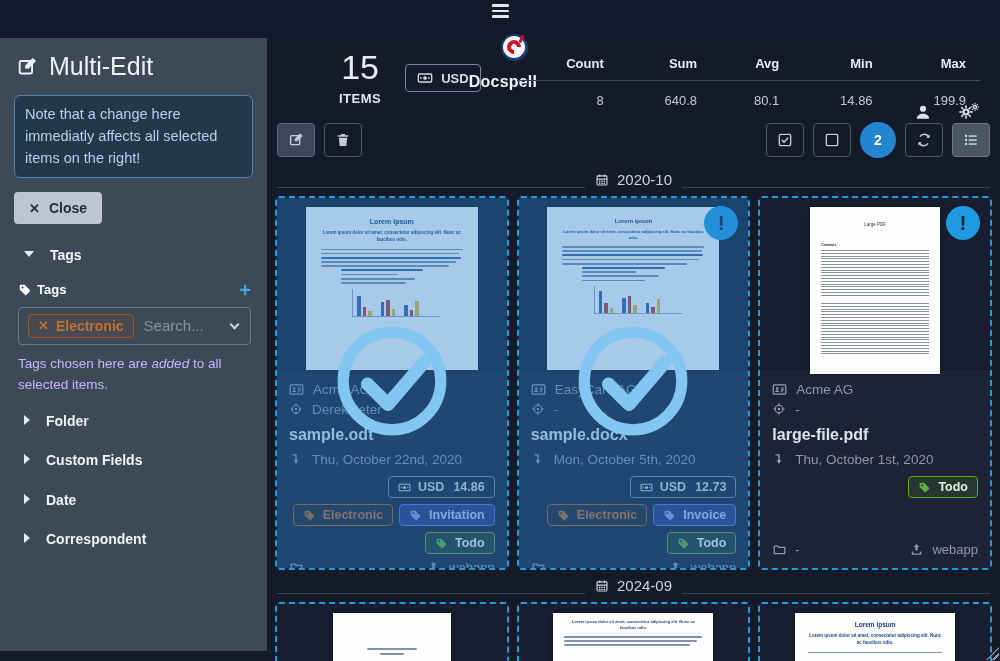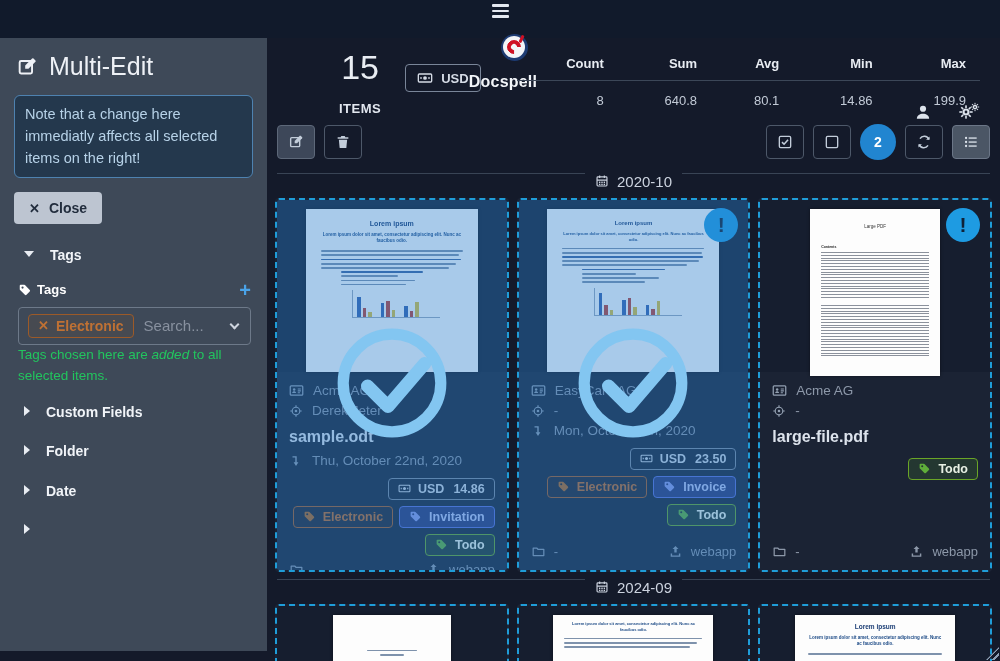--- a/index.html
+++ b/index.html
@@ -36,44 +36,44 @@
   .caret.down { border-left:5px solid transparent; border-right:5px solid transparent; border-top:6px solid #e8ecf2; border-bottom:none; margin-top:5px; }
   .acc-label { flex:1; }
   .tags-editor { padding:4px 2px 6px 4px; }
   .field-label { display:flex; align-items:center; gap:5px; font-size:13px; font-weight:bold; color:#fff; margin-bottom:7px; }
   .plus-btn { margin-left:auto; color:#4aa3e8; font-size:20px; font-weight:bold; cursor:pointer; line-height:1; }
   .multiselect { display:flex; align-items:center; border:1px solid #6d7989; border-radius:4px; padding:6px 9px; gap:10px; cursor:pointer; }
   .chip { display:inline-flex; gap:7px; align-items:center; border:1px solid #9c5a28; color:#bf7134; font-weight:bold; font-size:14px; padding:3px 9px; border-radius:4px; background:rgba(140,80,30,.12); }
   .chip .x { cursor:pointer; font-size:13px; }
   .ms-placeholder { color:#88919f; font-size:15px; flex:1; }
   .chev { border-right:2px solid #cfd5df; border-bottom:2px solid #cfd5df; width:7px; height:7px; transform:rotate(45deg); margin:-3px 3px 0 0; flex:none; }
-  .help { color:#22c55e; font-size:13.5px; line-height:1.55; }
+  .help { color:#c4b5fd; font-size:13.5px; margin-top:9px; line-height:1.55; }
 
   
   .stats { display:flex; align-items:flex-start; padding:8px 14px 0 14px;justify-content:flex-end; }
   .items-big { text-align:center; margin:4px 24px 0 58px; flex:none; }
   .items-big .num { font-size:34px; color:#e9edf3; line-height:1.05; }
-  .items-big .lbl { font-size:13px; font-weight:bold; color:#e2e7ef; letter-spacing:.5px; margin-top:15px; }
+  .items-big .lbl { font-size:13px; font-weight:bold; color:#e2e7ef; letter-spacing:.5px; margin-top:5px; }
   .usd-btn { margin-top:18px; display:inline-flex; gap:8px; align-items:center; border:1px solid #7a8699; border-radius:4px; padding:5px 11px; color:#d5dbe5; font-size:13px; font-weight:bold; background:transparent; cursor:pointer; font-family:inherit; flex:none; }
   .stats-table { flex:1; margin:2px 6px 0 36px; border-collapse:collapse; }
   .stats-table th { font-size:13px; font-weight:bold; color:#e8ecf2; text-align:right; padding:8px 14px 9px; border-bottom:1px solid #3c4758; }
   .stats-table td { font-size:13px; color:#c2cad6; text-align:right; padding:12px 14px 6px; }
 
   
   .toolbar { display:flex; padding:8px 10px 6px; align-items:center; }
   .tbtn { width:38px; height:34px; border:1px solid #4d5869; border-radius:4px; display:inline-flex; align-items:center; justify-content:center; color:#c3cdda; background:transparent; cursor:pointer; }
   .toolbar .left { display:flex; gap:9px; }
   .toolbar .right { margin-left:auto; display:flex; gap:9px; align-items:center; }
   .tbtn.active-dark { background:#3d4759; border-color:#5d6879; }
   .tbtn.active-light { background:#4b5665; border-color:#6b7687; color:#dbe2ea; }
   .count-circle { width:36px; height:36px; border-radius:50%; background:#2185d0; color:#fff; font-weight:bold; font-size:14px; display:inline-flex; align-items:center; justify-content:center; }
 
   
   .content { flex:1; overflow:hidden; }
-  .date-sep { display:flex; align-items:flex-start; gap:10px; margin:7px 10px 8px; color:#ccd3df; font-size:15px; }
+  .date-sep { display:flex; align-items:flex-end; gap:10px; margin:7px 10px 8px; color:#ccd3df; font-size:15px; }
   .date-sep .line { flex:1; height:1px; background:#394455; }
   .date-sep .dlab { display:flex; align-items:center; gap:8px; }
   .grid { display:grid; grid-template-columns:repeat(3,1fr); gap:8px; margin:0 8px; }
 
   .card { position:relative; border:2px dashed #1f9dd9; border-radius:4px; background:#1b2334; height:374px; display:flex; flex-direction:column; overflow:hidden; }
   .card.partial { height:220px; }
   .preview { height:172px; flex:none; display:flex; justify-content:center; padding-top:9px; position:relative; background:#161e2f; }
   .warn-badge { position:absolute; top:8px; right:10px; width:34px; height:34px; border-radius:50%; background:#1e9be2; color:#0f2238; font-weight:bold; font-size:21px; display:flex; align-items:center; justify-content:center; z-index:1; }
   .card-body { flex:1; display:flex; flex-direction:column; padding:9px 12px 4px; }
   .meta { display:flex; gap:9px; align-items:center; color:#8d98a9; font-size:13.5px; margin:2.5px 0; }
@@ -308,32 +308,33 @@
         <span class="ms-placeholder">Search...</span>
         <span class="chev"></span>
       </div>
       <div class="help">
         <span>Tags chosen here are </span><i>added</i><span> to all selected items.</span>
       </div>
     </div>
 
     <div class="acc-item">
       <span class="caret"></span>
-      <span class="acc-label">Custom Fields</span>
+      <span class="acc-label">Folder</span>
     </div>
     <div class="acc-item">
       <span class="caret"></span>
-      <span class="acc-label">Folder</span>
+      <span class="acc-label">Custom Fields</span>
     </div>
     <div class="acc-item">
       <span class="caret"></span>
       <span class="acc-label">Date</span>
     </div>
     <div class="acc-item">
       <span class="caret"></span>
+      <span class="acc-label">Correspondent</span>
     </div>
     
     
     
   </div>
 
   <div class="main">
 
     <div class="stats">
       <div class="items-big">
@@ -554,33 +555,34 @@
                   <use href="#i-idcard"></use>
                 </svg>
               <span>EasyCare AG</span>
             </div>
             <div class="meta">
               <svg class="ic ic14">
                   <use href="#i-target"></use>
                 </svg>
               <span>-</span>
             </div>
+            <div class="card-name">sample.docx</div>
             <div class="meta">
               <svg class="ic ic14">
                   <use href="#i-darrow"></use>
                 </svg>
               <span>Mon, October 5th, 2020</span>
             </div>
             <div class="badges">
               <span class="badge amount">
                 <svg class="ic">
                     <use href="#i-money"></use>
                   </svg>
                 <b>USD</b>
-                  <span>23.50</span>
+                  <span>12.73</span>
               </span>
               <span class="badge t-orange">
                 <svg class="ic">
                     <use href="#i-tag"></use>
                   </svg>
                 <span>Electronic</span>
               </span>
               <span class="badge t-blue">
                 <svg class="ic">
                     <use href="#i-tag"></use>
@@ -635,20 +637,26 @@
                 </svg>
               <span>Acme AG</span>
             </div>
             <div class="meta">
               <svg class="ic ic14">
                   <use href="#i-target"></use>
                 </svg>
               <span>-</span>
             </div>
             <div class="card-name">large-file.pdf</div>
+            <div class="meta">
+              <svg class="ic ic14">
+                  <use href="#i-darrow"></use>
+                </svg>
+              <span>Thu, October 1st, 2020</span>
+            </div>
             <div class="badges">
               <span class="badge t-green">
                 <svg class="ic">
                     <use href="#i-tag"></use>
                   </svg>
                 <span>Todo</span>
               </span>
             </div>
             <div class="folder-row">
               <span class="cell">

